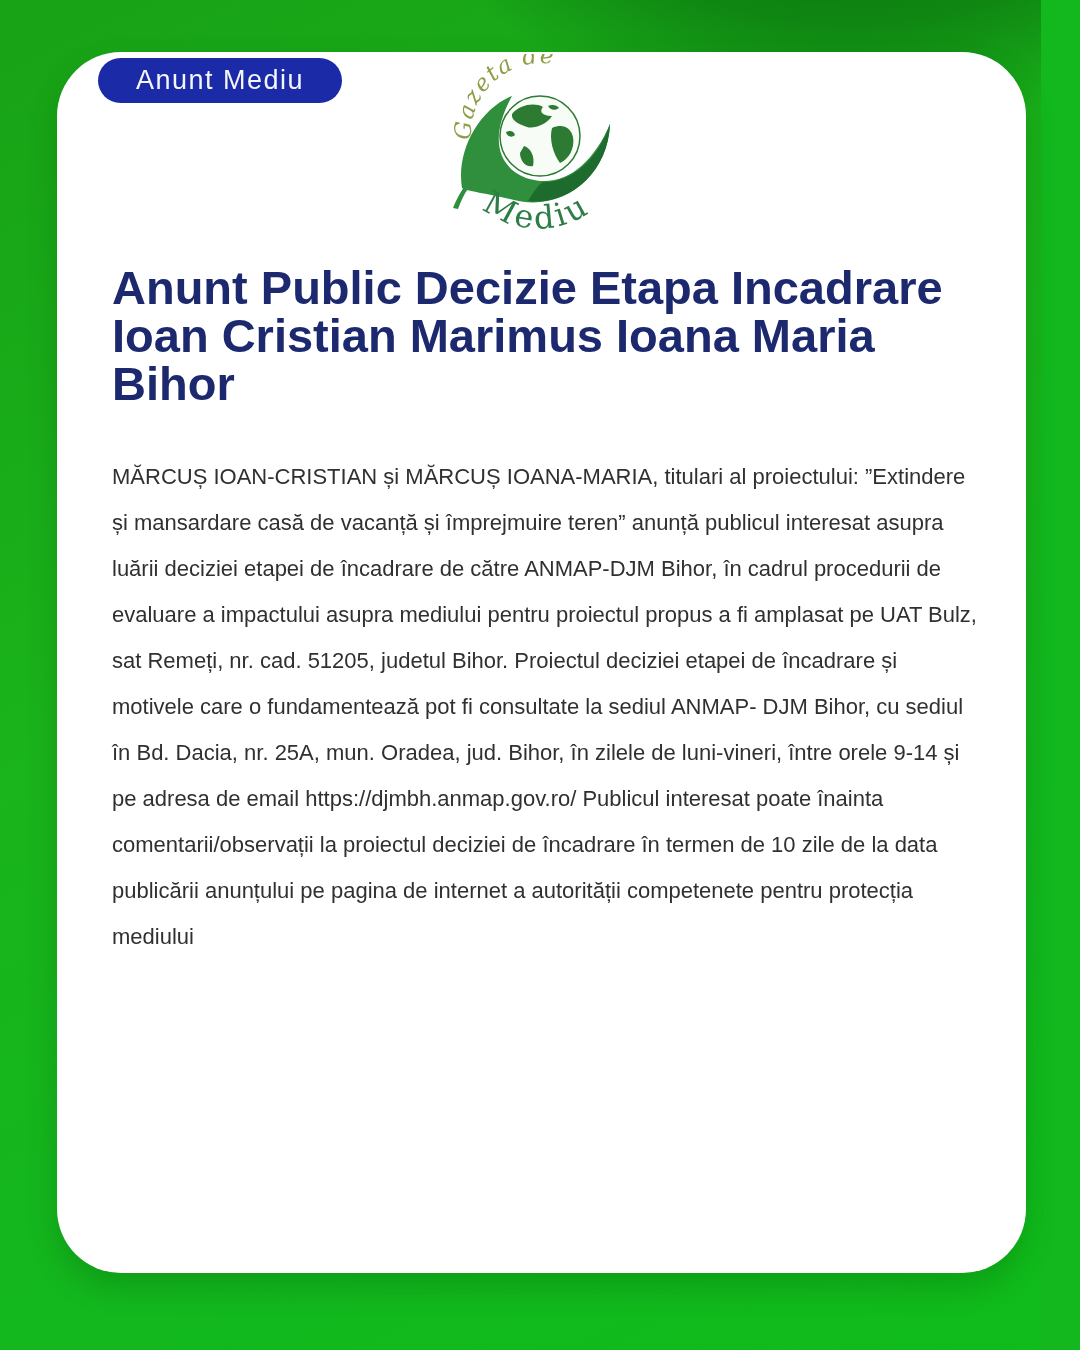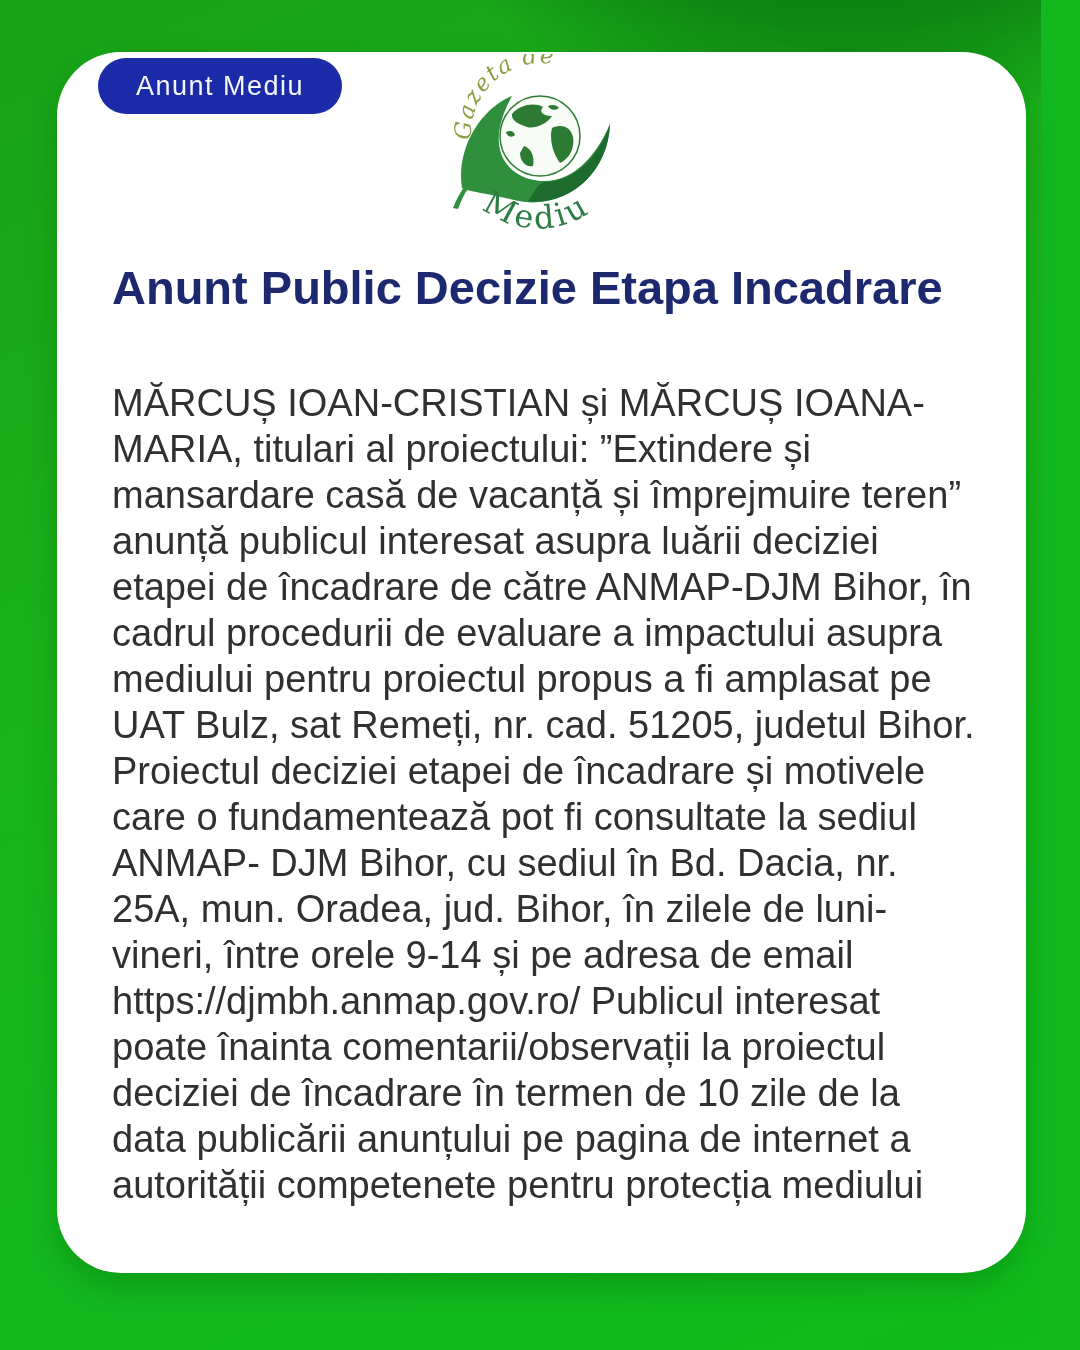--- a/index.html
+++ b/index.html
@@ -30,21 +30,21 @@
     height: 1221px;
     background: #ffffff;
     border-radius: 64px;
     box-shadow: 0 14px 30px rgba(0, 60, 0, 0.22);
   }
 
   .badge {
     position: absolute;
     left: 41px;
     top: 6px;
-    height: 56px;
+    height: 45px;
     display: inline-flex;
     align-items: center;
     padding: 4px 38px;
     background: #1b2aa6;
     border-radius: 34px;
     border: none;
     cursor: pointer;
   }
   .badge span {
     color: #f5f6fb;
@@ -73,24 +73,24 @@
     margin-top: 212px;
     color: #1c296e;
     font-size: 47px;
     line-height: 48px;
     font-weight: 700;
     letter-spacing: 0px;
   }
   .title .t-line { display: block; }
 
   .body-text {
-    margin-top: 68px;
+    margin-top: 46px;
     width: 872px;
     color: #303030;
-    font-size: 38px;
+    font-size: 22px;
     line-height: 46px;
     font-weight: 400;
   }
 </style>
 </head>
 <body>
 
 <div class="page">
   <div class="card">
 
@@ -124,19 +124,20 @@
         <textPath href="#arcTop" startOffset="6">Gazeta de</textPath>
       </text>
       <text font-family="DejaVu Serif, serif" font-size="32" fill="#2e7d46" letter-spacing="3">
         <textPath href="#arcBottom" startOffset="14">Mediu</textPath>
       </text>
     </svg>
 
     <div class="content">
       <h1 class="title">
         <span class="t-line">Anunt Public Decizie Etapa Incadrare</span>
+        <span class="t-line">Ioan Cristian Marimus Ioana Maria Bihor</span>
       </h1>
 
       <p class="body-text">MĂRCUȘ IOAN-CRISTIAN și MĂRCUȘ IOANA-MARIA, titulari al proiectului: ”Extindere și mansardare casă de vacanță și împrejmuire teren” anunță publicul interesat asupra luării deciziei etapei de încadrare de către ANMAP-DJM Bihor, în cadrul procedurii de evaluare a impactului asupra mediului pentru proiectul propus a fi amplasat pe UAT Bulz, sat Remeți, nr. cad. 51205, judetul Bihor. Proiectul deciziei etapei de încadrare și motivele care o fundamentează pot fi consultate la sediul ANMAP- DJM Bihor, cu sediul în Bd. Dacia, nr. 25A, mun. Oradea, jud. Bihor, în zilele de luni-vineri, între orele 9-14 și pe adresa de email https://djmbh.anmap.gov.ro/ Publicul interesat poate înainta comentarii/observații la proiectul deciziei de încadrare în termen de 10 zile de la data publicării anunțului pe pagina de internet a autorității competenete pentru protecția mediului</p>
     </div>
 
   </div>
 </div>
 
 </body></html>

